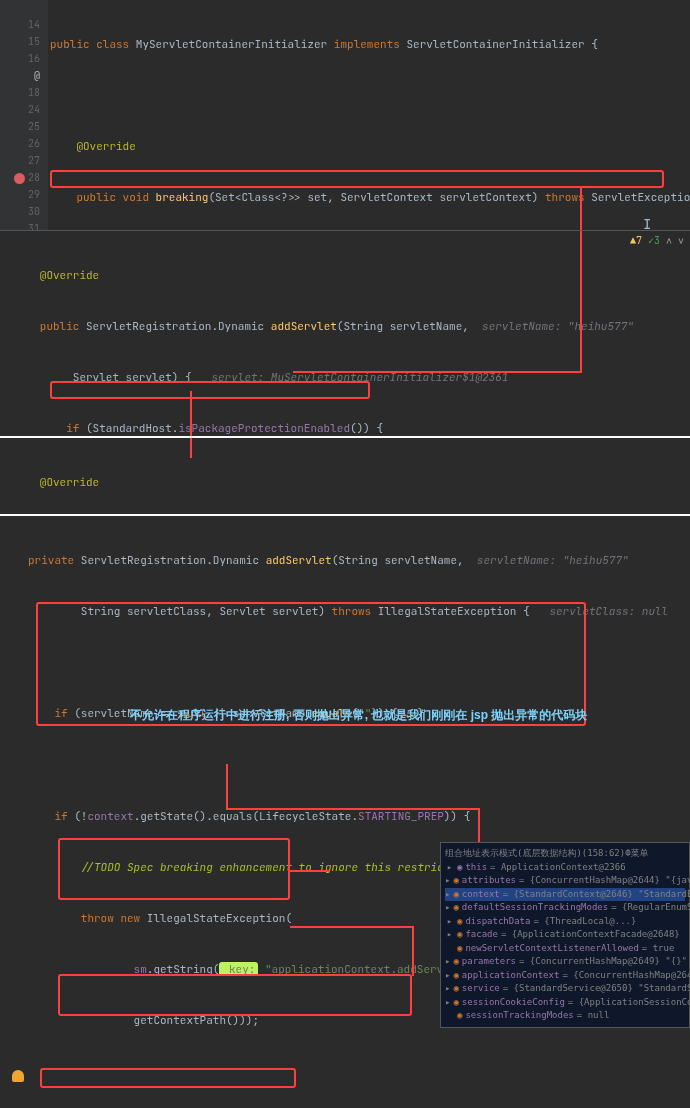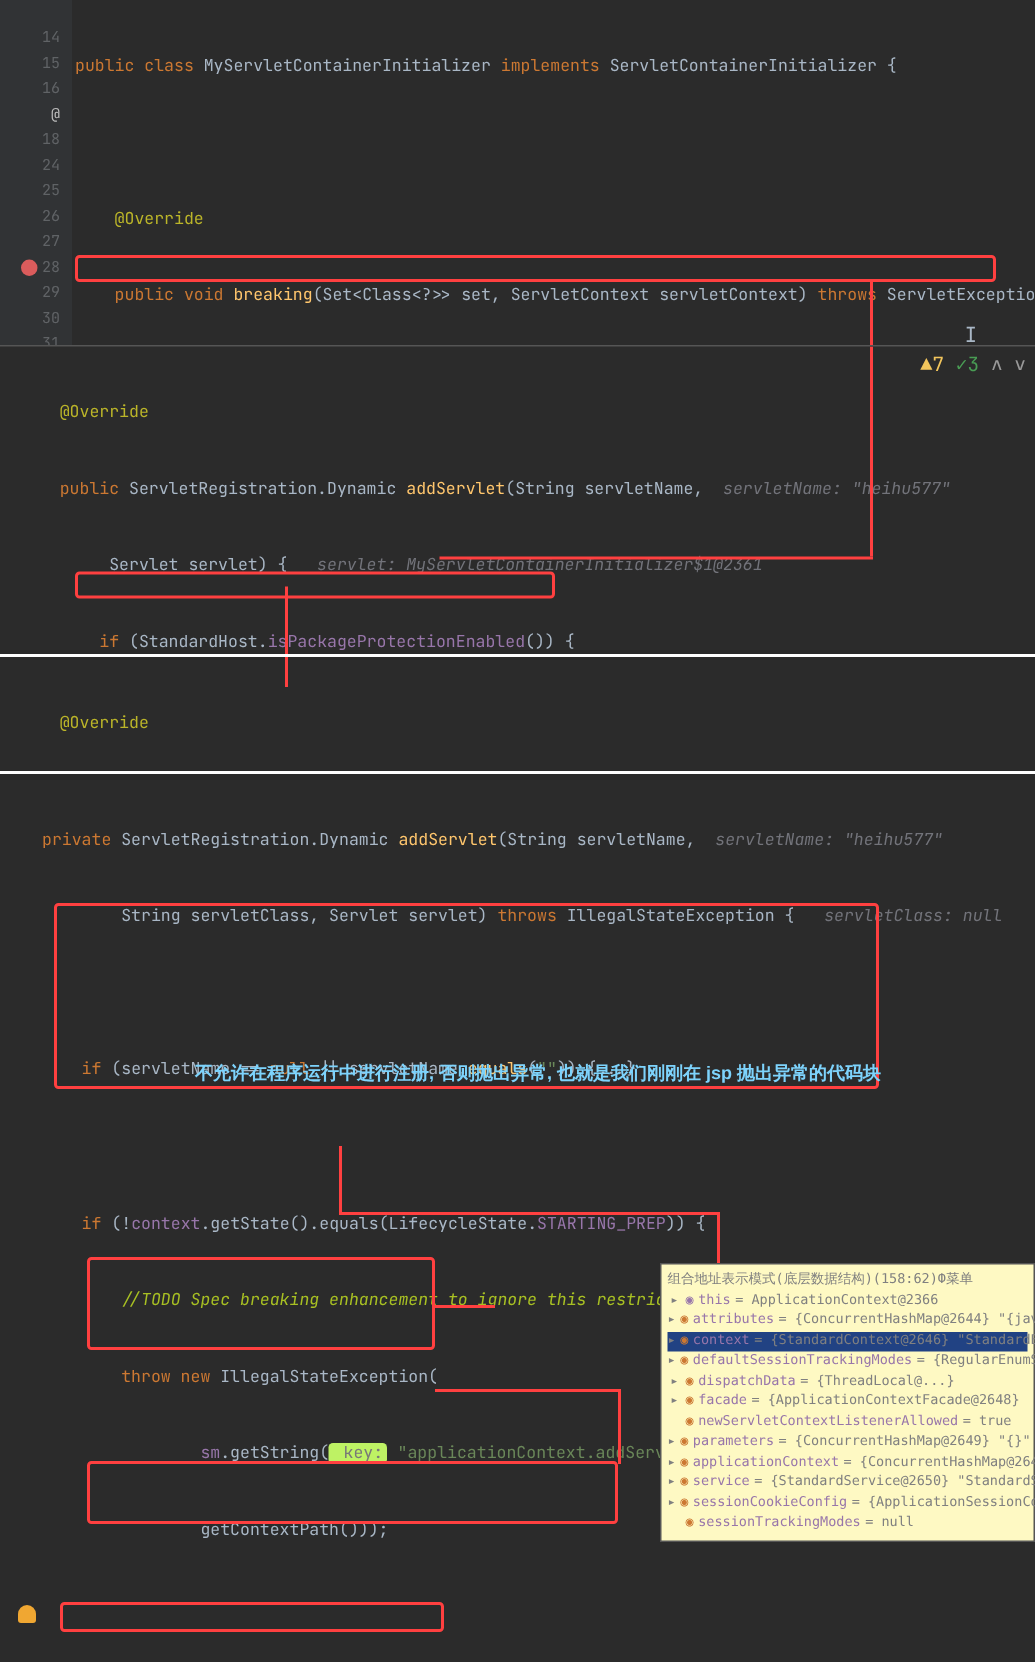--- a/index.html
+++ b/index.html
@@ -66,38 +66,38 @@
   .bp {
     position: absolute;
     width: 11px;
     height: 11px;
     border-radius: 50%;
     background: #db5c5c;
     left: 14px;
   }
   .debugpop {
     position: absolute;
-    background: #fef9c3;
+    background: #0f172a;
     border: 1px solid #555;
     font-size: 9px;
     padding: 4px;
     color: #a9b7c6;
     line-height: 1.5;
     font-family: monospace;
   }
   .debugpop .prow { display: flex; gap: 3px; align-items: center; white-space: nowrap; }
   .debugpop .icon { width: 9px; display: inline-block; text-align: center; }
   .d-orange { color: #cc7832; }
   .d-purple { color: #9876aa; }
   .d-gray { color: #808080; }
   .topstatus {
     position: absolute;
     right: 6px;
     top: 2px;
-    font-size: 13px;
+    font-size: 10px;
     color: #999;
   }
   .warn-tri { color: #f2c55c; }
   .ok-chk { color: #499c54; }
   .hint-inline { color: #72737a; font-style: italic; }
   .cursor {
     position: absolute;
     font-size: 14px;
     color: #a9b7c6;
   }

